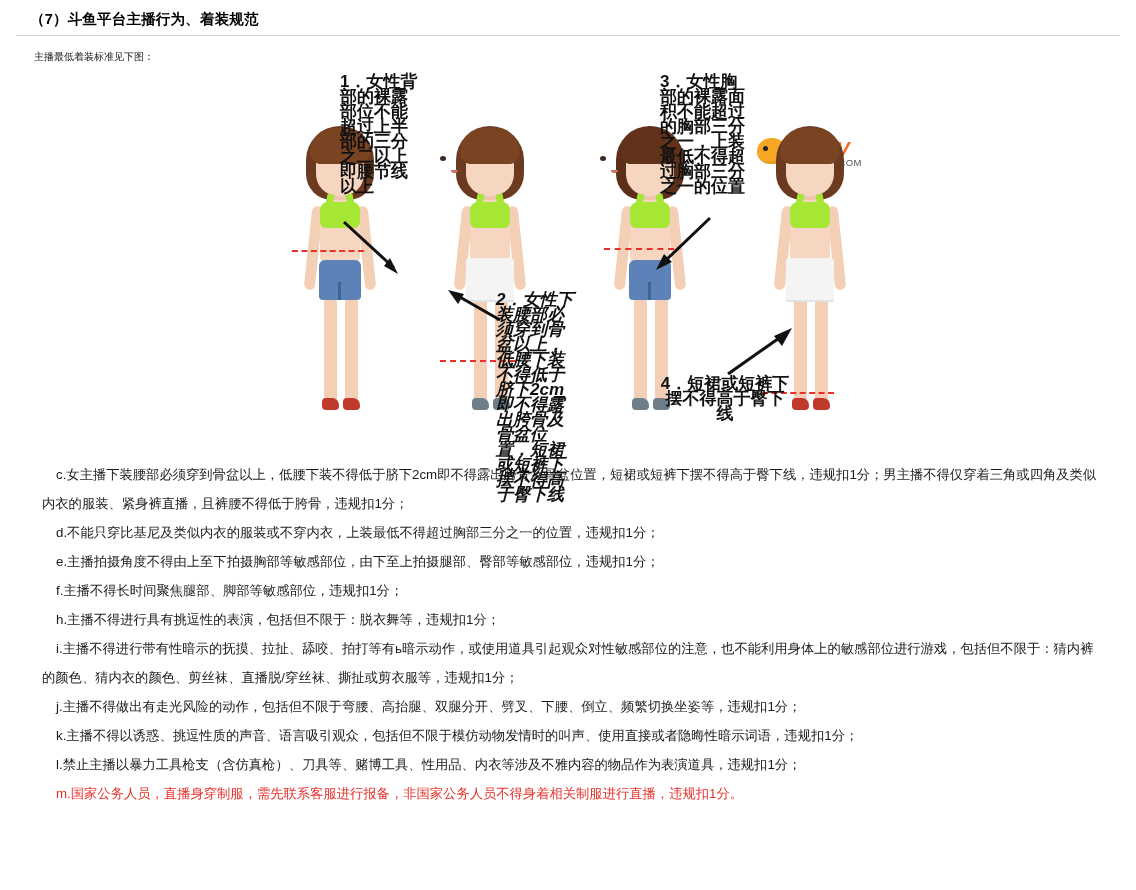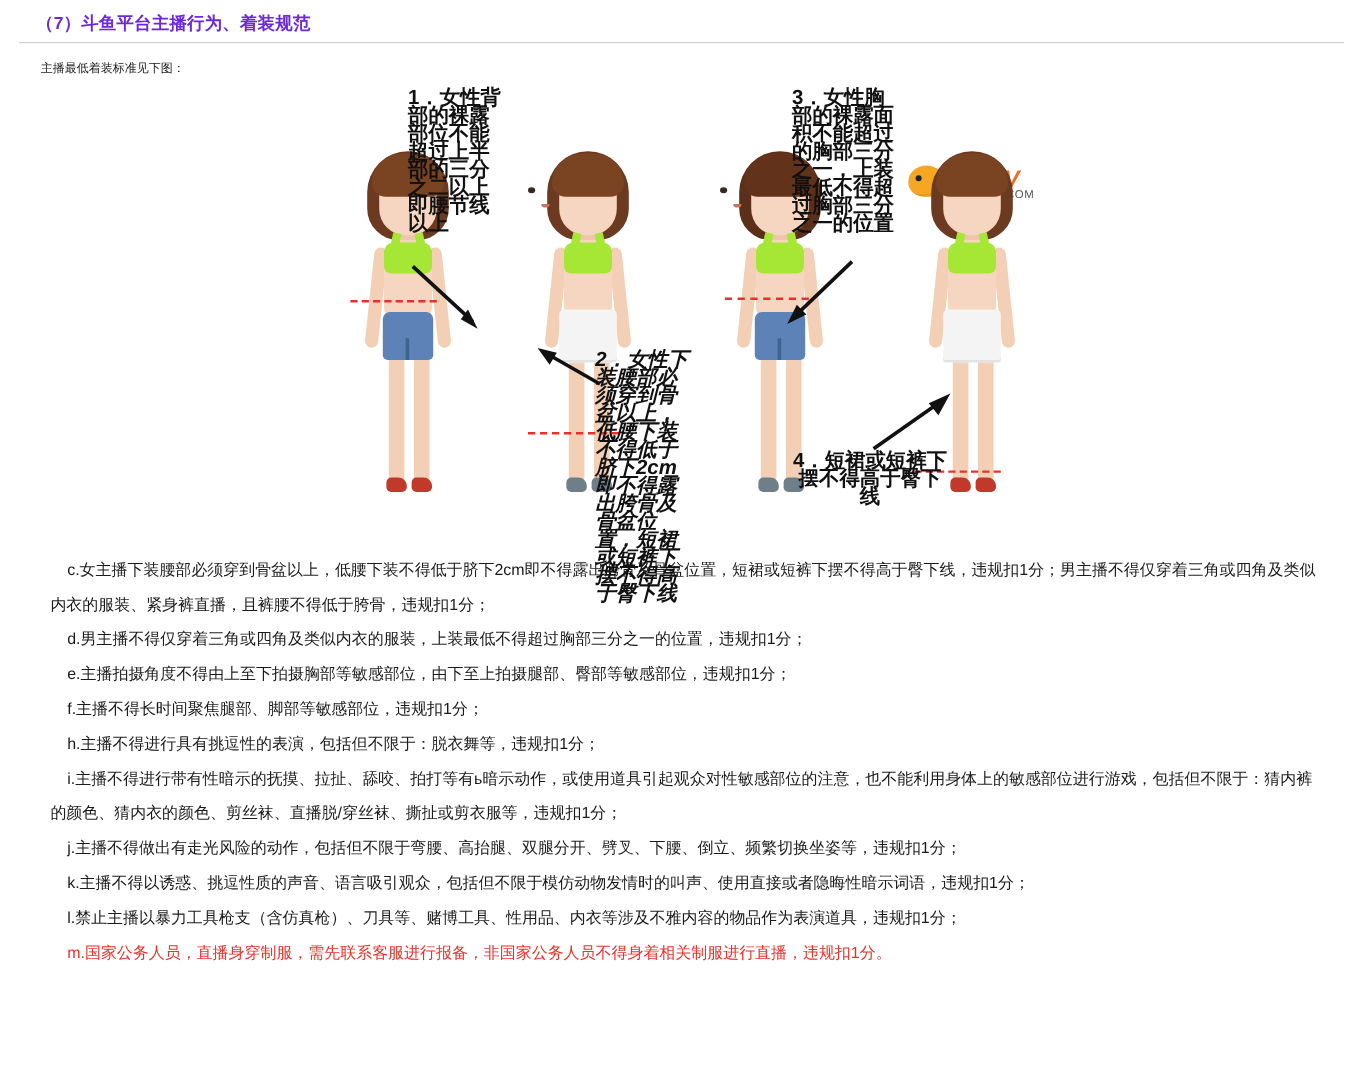--- a/index.html
+++ b/index.html
@@ -18,21 +18,21 @@
   .page {
     position: relative;
     width: 1136px;
     height: 890px;
     box-sizing: border-box;
     padding: 8px 16px 0 16px;
   }
   .section-title {
     font-size: 14.5px;
     font-weight: bold;
-    color: #6d28d9;
+    color: #000000;
     margin: 2px 0 0 14px;
     letter-spacing: 0.2px;
   }
   .title-rule {
     border: none;
     border-top: 1px solid #cfcfcf;
     margin: 6px 0 0 0;
   }
   .lead {
     font-size: 10px;
@@ -455,21 +455,21 @@
       <div class="callout c1">1．女性背部的裸露部位不能超过上半部的三分之二以上即腰节线以上</div>
       <div class="callout c2">2．女性下装腰部必须穿到骨盆以上，低腰下装不得低于脐下2cm即不得露出胯骨及骨盆位置，短裙或短裤下摆不得高于臀下线</div>
       <div class="callout c3">3．女性胸部的裸露面积不能超过的胸部三分之一，上装最低不得超过胸部三分之一的位置</div>
       <div class="callout c4">4．短裙或短裤下摆不得高于臀下线</div>
 
     </div>
   </div>
 
   <div class="rules">
     <p class="indent">c.女主播下装腰部必须穿到骨盆以上，低腰下装不得低于脐下2cm即不得露出胯骨及骨盆位置，短裙或短裤下摆不得高于臀下线，违规扣1分；男主播不得仅穿着三角或四角及类似内衣的服装、紧身裤直播，且裤腰不得低于胯骨，违规扣1分；</p>
-    <p class="indent">d.男主播不得仅穿着三角或四角及类似内衣的服装，上装最低不得超过胸部三分之一的位置，违规扣1分；</p>
+    <p class="indent">d.不能只穿比基尼及类似内衣的服装或不穿内衣，上装最低不得超过胸部三分之一的位置，违规扣1分；</p>
     <p class="indent">e.主播拍摄角度不得由上至下拍摄胸部等敏感部位，由下至上拍摄腿部、臀部等敏感部位，违规扣1分；</p>
     <p class="indent">f.主播不得长时间聚焦腿部、脚部等敏感部位，违规扣1分；</p>
     <p class="indent">h.主播不得进行具有挑逗性的表演，包括但不限于：脱衣舞等，违规扣1分；</p>
     <p class="indent">i.主播不得进行带有性暗示的抚摸、拉扯、舔咬、拍打等有ь暗示动作，或使用道具引起观众对性敏感部位的注意，也不能利用身体上的敏感部位进行游戏，包括但不限于：猜内裤的颜色、猜内衣的颜色、剪丝袜、直播脱/穿丝袜、撕扯或剪衣服等，违规扣1分；</p>
     <p class="indent">j.主播不得做出有走光风险的动作，包括但不限于弯腰、高抬腿、双腿分开、劈叉、下腰、倒立、频繁切换坐姿等，违规扣1分；</p>
     <p class="indent">k.主播不得以诱惑、挑逗性质的声音、语言吸引观众，包括但不限于模仿动物发情时的叫声、使用直接或者隐晦性暗示词语，违规扣1分；</p>
     <p class="indent">l.禁止主播以暴力工具枪支（含仿真枪）、刀具等、赌博工具、性用品、内衣等涉及不雅内容的物品作为表演道具，违规扣1分；</p>
     <p class="indent red">m.国家公务人员，直播身穿制服，需先联系客服进行报备，非国家公务人员不得身着相关制服进行直播，违规扣1分。</p>
   </div>
 

